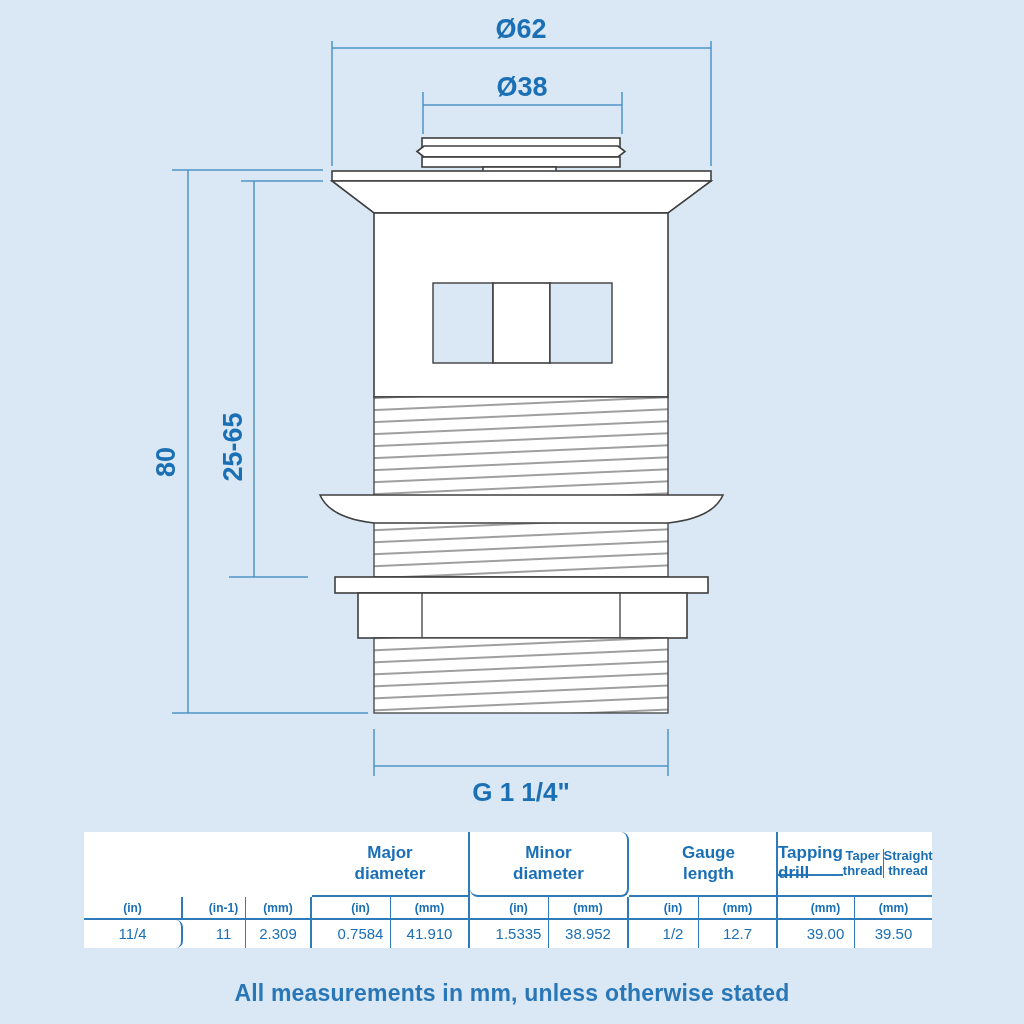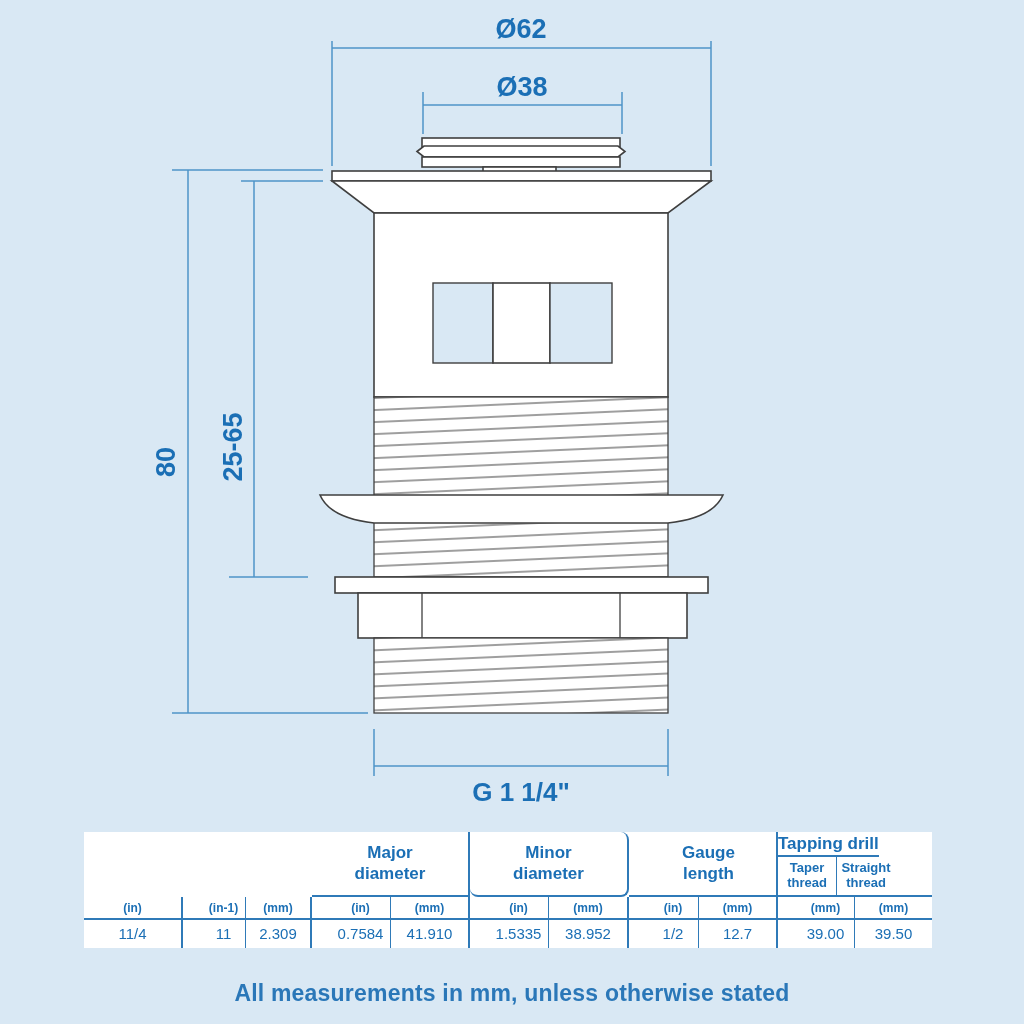--- a/index.html
+++ b/index.html
@@ -38,21 +38,21 @@
   .hdr{font-size:17px;font-weight:700;line-height:1.2;}
   .hdr span{display:inline-block;}
   .w72 span{max-width:72px;}
   .w86 span{max-width:86px;}
   .w70 span{max-width:70px;}
   .gsep{border-right:2px solid var(--table-line);}
   .ssep{border-right:1px solid var(--table-line);padding-left:19px;}
   .hline{border-bottom:2px solid var(--table-line);}
   .unit{font-size:12px;font-weight:700;}
   .val{font-size:15px;font-weight:400;padding-bottom:2px;}
-  .tapping{display:flex;flex-direction:column;align-items:flex-start;}
+  .tapping{display:flex;flex-direction:row;align-items:center;}
   .tap-label{height:25px;display:flex;align-items:center;justify-content:center;
     font-size:17px;font-weight:700;border-bottom:2px solid var(--table-line);}
   .tap-subs{flex:1;display:flex;}
   .tap-sub{flex:1;display:flex;align-items:center;justify-content:center;
     font-size:13px;font-weight:700;line-height:1.15;text-align:center;}
   .tap-sub span{display:inline-block;max-width:58px;}
   .tap-sub.first{border-right:1px solid var(--table-line);}
 
   .note{
     position:absolute;top:980px;left:0;width:1024px;text-align:center;
@@ -181,21 +181,21 @@
       <div class="cell unit gsep hline" style="grid-column:3;grid-row:2;">(mm)</div>
       <div class="cell unit ssep hline" style="grid-column:4;grid-row:2;">(in)</div>
       <div class="cell unit gsep hline" style="grid-column:5;grid-row:2;">(mm)</div>
       <div class="cell unit ssep hline" style="grid-column:6;grid-row:2;">(in)</div>
       <div class="cell unit gsep hline" style="grid-column:7;grid-row:2;">(mm)</div>
       <div class="cell unit ssep hline" style="grid-column:8;grid-row:2;">(in)</div>
       <div class="cell unit gsep hline" style="grid-column:9;grid-row:2;">(mm)</div>
       <div class="cell unit ssep hline" style="grid-column:10;grid-row:2;">(mm)</div>
       <div class="cell unit hline" style="grid-column:11;grid-row:2;">(mm)</div>
 
-      <div class="cell val gsep" style="grid-column:1;grid-row:3;">11/4</div>
+      <div class="cell val gsep" style="grid-column:1;grid-row:3;border-radius:7px;">11/4</div>
       <div class="cell val ssep" style="grid-column:2;grid-row:3;">11</div>
       <div class="cell val gsep" style="grid-column:3;grid-row:3;">2.309</div>
       <div class="cell val ssep" style="grid-column:4;grid-row:3;">0.7584</div>
       <div class="cell val gsep" style="grid-column:5;grid-row:3;">41.910</div>
       <div class="cell val ssep" style="grid-column:6;grid-row:3;">1.5335</div>
       <div class="cell val gsep" style="grid-column:7;grid-row:3;">38.952</div>
       <div class="cell val ssep" style="grid-column:8;grid-row:3;">1/2</div>
       <div class="cell val gsep" style="grid-column:9;grid-row:3;">12.7</div>
       <div class="cell val ssep" style="grid-column:10;grid-row:3;">39.00</div>
       <div class="cell val" style="grid-column:11;grid-row:3;">39.50</div>

